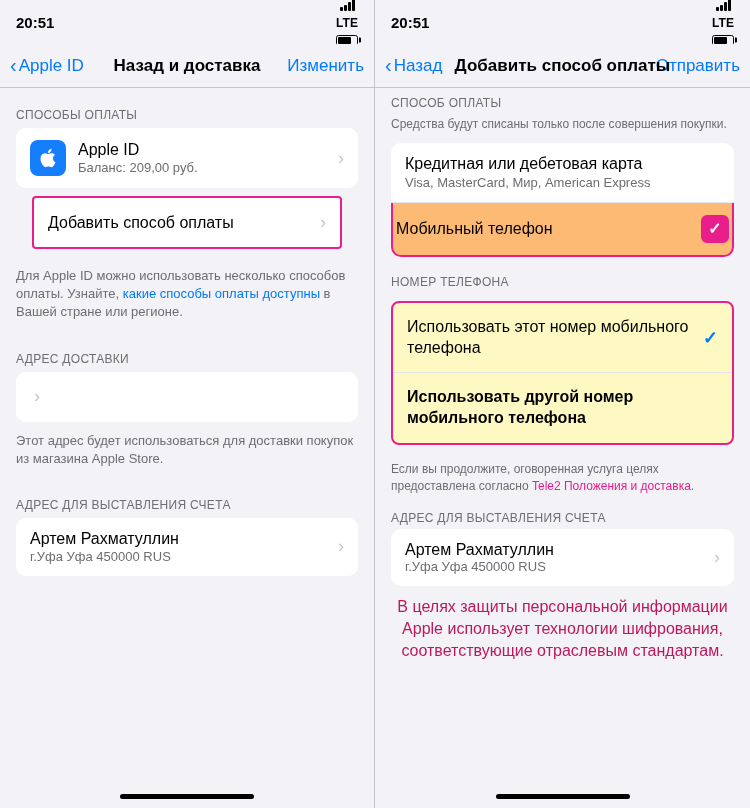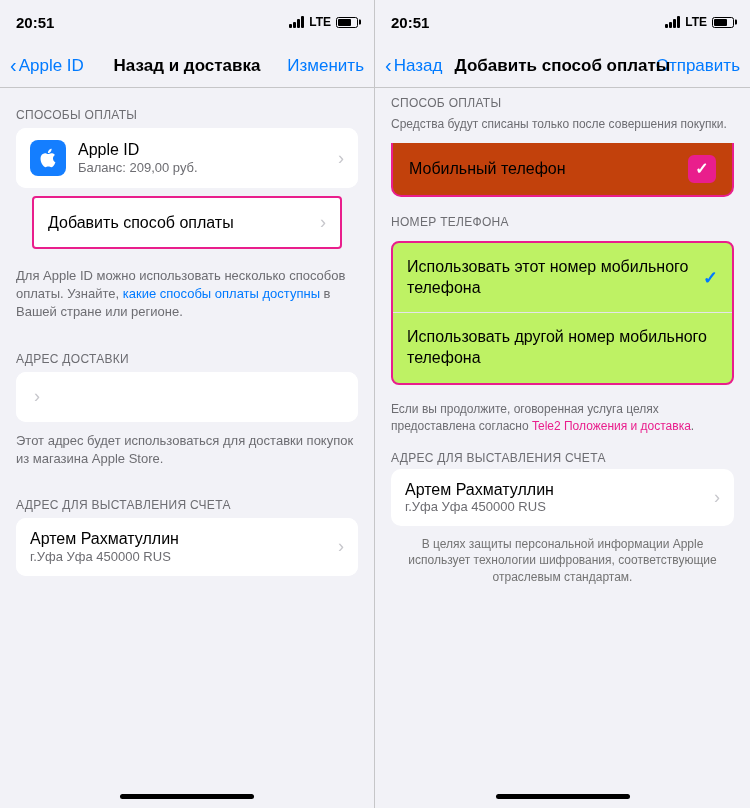--- a/index.html
+++ b/index.html
@@ -42,20 +42,21 @@
       color: #000;
       text-align: center;
     }
 
     .status-icons {
       display: flex;
       align-items: center;
       gap: 5px;
       font-size: 12px;
       color: #000;
+      flex-direction: column;
     }
 
     .signal-bars {
       display: flex;
       align-items: flex-end;
       gap: 1px;
       height: 12px;
     }
     .signal-bars span {
       background: #000;
@@ -327,38 +328,39 @@
     }
 
     .checkbox-pink .checkmark {
       color: #fff;
       font-size: 16px;
       font-weight: 700;
     }
 
     
     .phone-number-section {
-      background: #bef264;
+      background: #fef9c3;
       border: 2px solid #e91e8c;
       border-radius: 8px;
       margin: 8px 16px;
       overflow: hidden;
     }
 
     .phone-option {
       padding: 14px 14px;
       border-bottom: 1px solid #e5e5ea;
       display: flex;
       align-items: center;
       justify-content: space-between;
       cursor: pointer;
     }
 
     .phone-option:last-child {
       border-bottom: none;
+      font-weight: bold;
     }
 
     .phone-option-text {
       font-size: 16px;
       color: #000;
       flex: 1;
       line-height: 1.3;
     }
 
     .phone-checkmark {
@@ -396,22 +398,22 @@
       color: #000;
     }
 
     .address-info .addr {
       font-size: 13px;
       color: #6d6d72;
     }
 
     .security-text {
       padding: 10px 16px 20px;
-      font-size: 12px;
-      color: #737373;
+      font-size: 16px;
+      color: #be185d;
       text-align: center;
       line-height: 1.4;
     }
 
     .lte-text {
       font-size: 12px;
       font-weight: 600;
     }
 
     .list-group-wrapper {
@@ -537,22 +539,28 @@
     </a>
     <span class="nav-title">Добавить способ оплаты</span>
     <span class="nav-send">Отправить</span>
   </div>
 
   <div class="content">
 
     <div class="subsection-label">СПОСОБ ОПЛАТЫ</div>
     <div class="payment-info-text">Средства будут списаны только после совершения покупки.</div>
 
-
-    <div style="margin: 0 16px; background:#c2410c; border-radius:0 0 10px 10px; padding:12px 16px; display:flex; align-items:center; justify-content:space-between; cursor:pointer; border: 2px solid #e91e8c; border-top:none;">
+    <div style="margin: 0 16px; background:#fff; border-radius:10px 10px 0 0; border-bottom: 1px solid #e5e5ea;">
+      <div style="padding:12px 14px;">
+        <div class="payment-option-title">Кредитная или дебетовая карта</div>
+        <div class="payment-option-subtitle">Visa, MasterCard, Мир, American Express</div>
+      </div>
+    </div>
+
+    <div style="margin: 0 16px; background:#fdba74; border-radius:0 0 10px 10px; padding:12px 3px; display:flex; align-items:center; justify-content:space-between; cursor:pointer; border: 2px solid #e91e8c; border-top:none;">
       <span class="payment-option-title">Мобильный телефон</span>
       <div class="checkbox-pink checkbox-pink-checked">
         <span class="checkmark">✓</span>
       </div>
     </div>
 
     <div class="subsection-label" style="margin-top:10px;">НОМЕР ТЕЛЕФОНА</div>
 
     <div class="phone-number-section">
 

